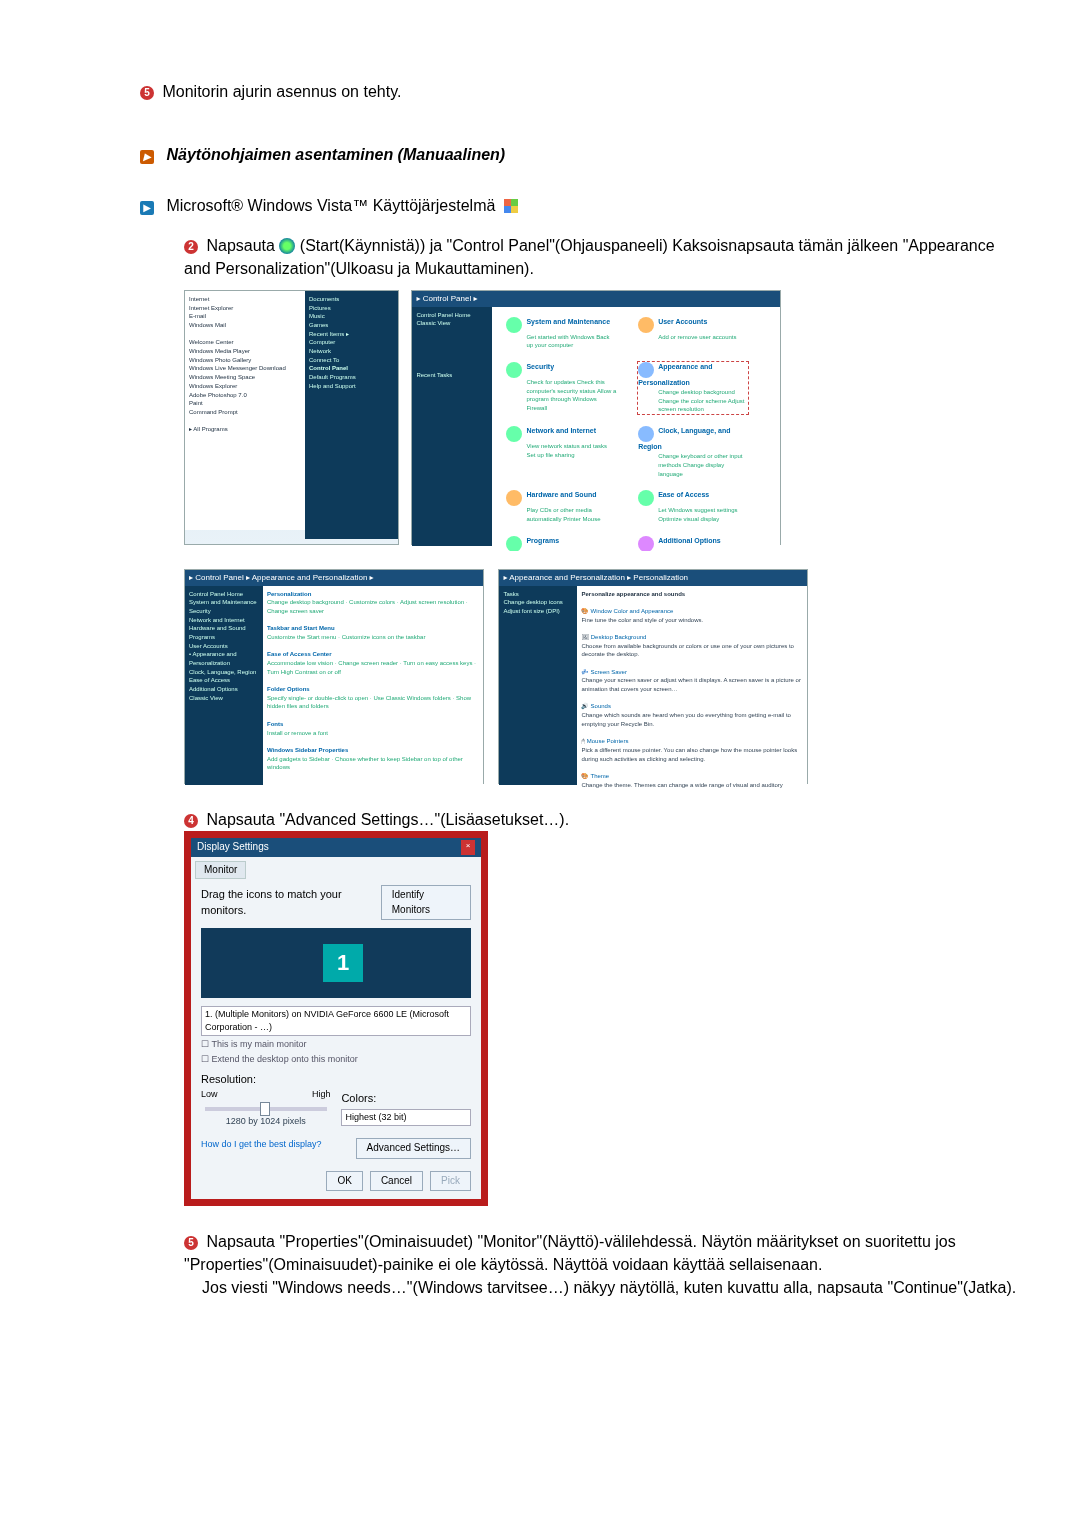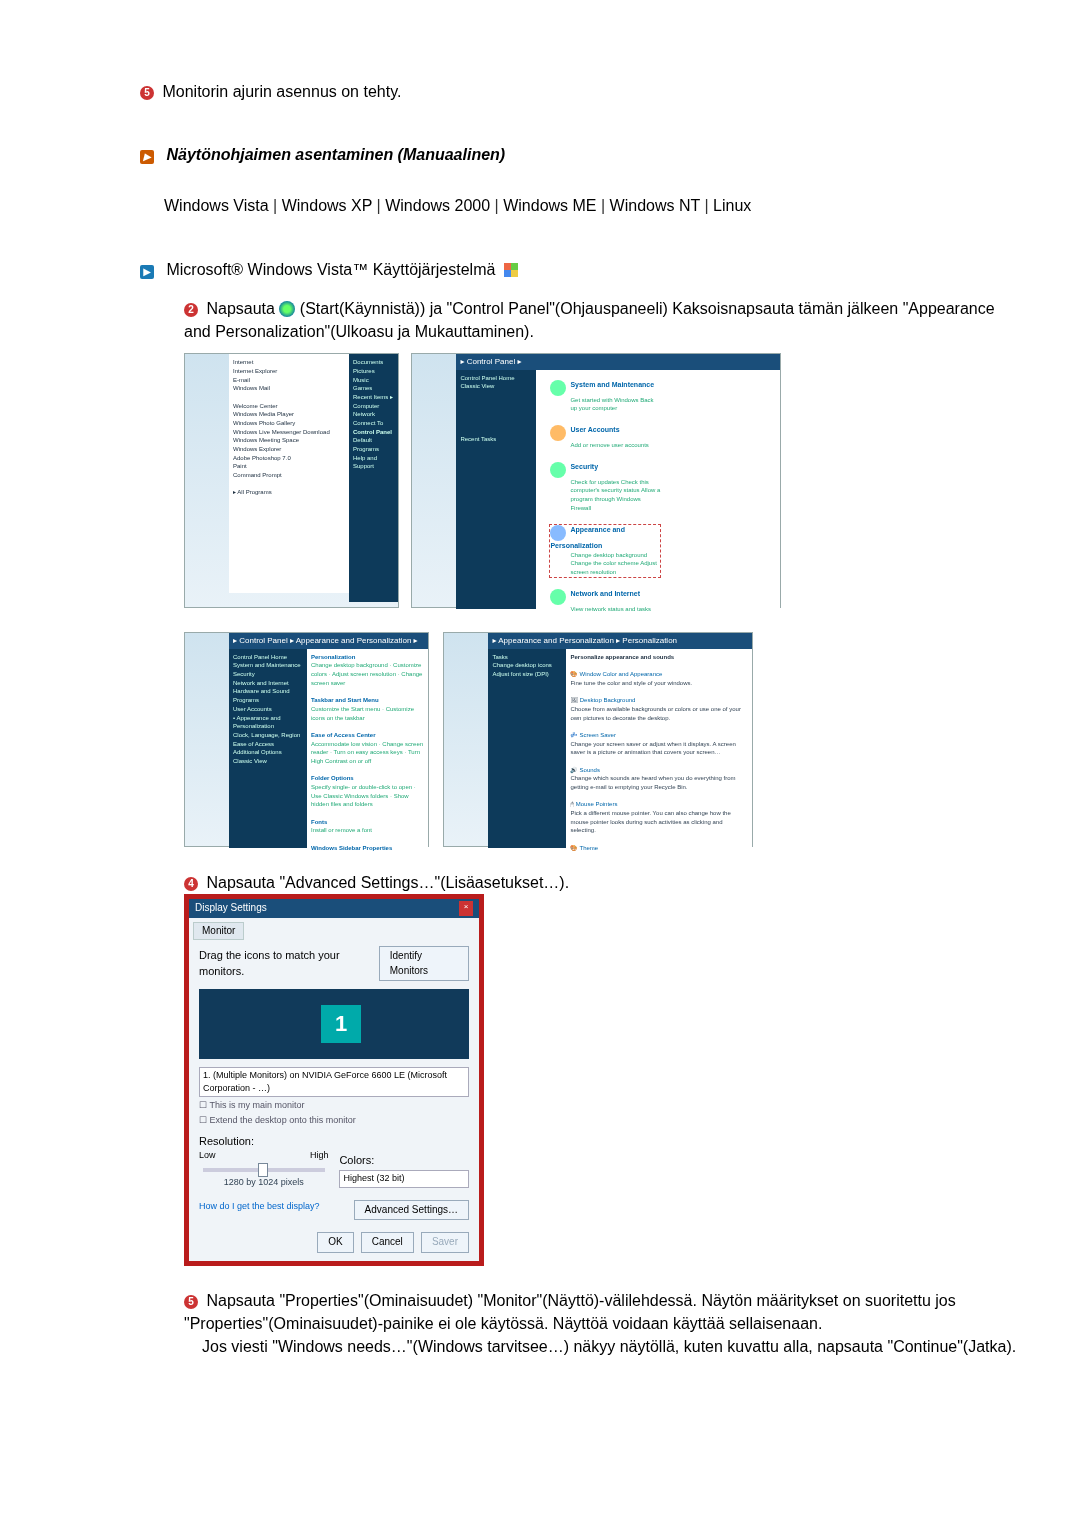--- a/index.html
+++ b/index.html
@@ -54,21 +54,21 @@
     line-height:14px;
     text-align:center;
     margin-right:8px;
     border-radius:2px;
   }
   .section-title { font-weight:bold; }
   .oslinks span { color:#0066cc; }
   .oslinks .sep { color:#333; }
   .indent { margin-left:44px; }
   .screenshots-row { margin:10px 0 24px 44px; }
-  .screenshots-row img, .screenshots-row .mock { display:inline-block; vertical-align:top;padding-left:44px; }
+  .screenshots-row img, .screenshots-row .mock { display:inline-block; vertical-align:top; }
 
   
   .mock {
     border: 1px solid #9aa;
     background: linear-gradient(#cfe3ef, #e9f2f8);
     display:inline-block;
     box-sizing:border-box;
   }
   .mock .titlebar {
     background:#1a4e7a;
@@ -96,21 +96,21 @@
   .cp-tile { display:inline-block; width:110px; font-size:7px; color:#0066aa; margin:6px 10px; vertical-align:top;}
   .cp-tile .ci { width:16px;height:16px;border-radius:8px;background:#6fa;display:inline-block;vertical-align:top;margin-right:4px;}
   .cp-tile.b .ci{background:#8bf;}
   .cp-tile.o .ci{background:#fb6;}
   .cp-tile.p .ci{background:#d8f;}
   .cp-tile .sub{color:#2a7;font-size:6px;display:block;margin-left:20px;}
 
   
   .dlg {
     width: 290px;
-    border: 5px solid #b91c1c;
+    border: 7px solid #b91c1c;
     background: #f0f4f8;
     font-size: 11px;
     margin-left:44px;
   }
   .dlg .topbar{background:#1a4e7a;color:#fff;font-size:10px;padding:2px 6px;display:flex;justify-content:space-between;}
   .dlg .topbar .x{background:#c33;color:#fff;width:14px;text-align:center;font-size:8px;}
   .dlg .tab{background:#e0e8ef;border:1px solid #bcc;display:inline-block;padding:1px 8px;font-size:10px;margin:4px 0 0 4px;}
   .dlg .inner{padding:6px 10px;}
   .dlg .preview{background:#113a5a;height:70px;margin:8px 0;position:relative;}
   .dlg .preview .mon{background:#0aa;color:#fff;font-weight:bold;font-size:22px;width:40px;height:38px;line-height:38px;text-align:center;position:absolute;left:122px;top:16px;}
@@ -145,33 +145,20 @@
     <span>Monitorin ajurin asennus on tehty.</span>
   </div>
 
   
   <div style="margin-bottom:28px;font-style:italic;">
     <span class="arrow-box">▶</span>
     <span class="section-title">Näytönohjaimen asentaminen (Manuaalinen)</span>
   </div>
 
   
-  <div class="oslinks" style="margin-left:24px; margin-bottom:40px;">
-    <a>Windows Vista</a>
-    <span class="sep"> | </span>
-    <a>Windows XP</a>
-    <span class="sep"> | </span>
-    <a>Windows 2000</a>
-    <span class="sep"> | </span>
-    <a>Windows ME</a>
-    <span class="sep"> | </span>
-    <a>Windows NT</a>
-    <span class="sep"> | </span>
-    <a>Linux</a>
-  </div>
 
   
   <div style="margin-bottom:16px;">
     <span class="play-box">▶</span>
     <span>Microsoft® Windows Vista™ Käyttöjärjestelmä</span>
     <span class="vista-flag"><span class="r"></span><span class="g"></span><span class="b"></span><span class="y"></span></span>
   </div>
 
   
 
@@ -218,21 +205,21 @@
         <span class="cp-tile"><span class="ci"></span><b>Programs</b></span>
         <span class="cp-tile p"><span class="ci"></span><b>Additional Options</b></span>
       </div>
     </div>
   </div>
 
   
 
   
   <div class="screenshots-row">
-    <div class="mock" style="width:245px;height:215px;margin-right:10px;">
+    <div class="mock" style="width:300px;height:215px;margin-right:10px;">
       <div class="titlebar">▸ Control Panel ▸ Appearance and Personalization ▸</div>
       <div class="sidebar" style="width:78px;">Control Panel Home<br>System and Maintenance<br>Security<br>Network and Internet<br>Hardware and Sound<br>Programs<br>User Accounts<br>• Appearance and Personalization<br>Clock, Language, Region<br>Ease of Access<br>Additional Options<br>Classic View</div>
       <div class="body" style="background:#fff;height:197px;">
         <b style="color:#06a;">Personalization</b><br><span style="color:#2a7;">Change desktop background · Customize colors · Adjust screen resolution · Change screen saver</span><br><br>
         <b style="color:#06a;">Taskbar and Start Menu</b><br><span style="color:#2a7;">Customize the Start menu · Customize icons on the taskbar</span><br><br>
         <b style="color:#06a;">Ease of Access Center</b><br><span style="color:#2a7;">Accommodate low vision · Change screen reader · Turn on easy access keys · Turn High Contrast on or off</span><br><br>
         <b style="color:#06a;">Folder Options</b><br><span style="color:#2a7;">Specify single- or double-click to open · Use Classic Windows folders · Show hidden files and folders</span><br><br>
         <b style="color:#06a;">Fonts</b><br><span style="color:#2a7;">Install or remove a font</span><br><br>
         <b style="color:#06a;">Windows Sidebar Properties</b><br><span style="color:#2a7;">Add gadgets to Sidebar · Choose whether to keep Sidebar on top of other windows</span>
       </div>
@@ -295,21 +282,21 @@
         </div>
       </div>
       <div style="margin-top:10px;display:flex;justify-content:space-between;align-items:flex-start;">
         <a class="link-s">How do I get the best display?</a>
         <span class="btn">Advanced Settings…</span>
       </div>
     </div>
     <div class="btnrow">
       <span class="btn">OK</span>
       <span class="btn">Cancel</span>
-      <span class="btn" style="color:#9ab;">Saver</span>
+      <span class="btn" style="color:#9ab;">Pick</span>
     </div>
   </div>
 
   <br>
 
   
   <div class="indent">
     <span class="red-num">5</span>
     <span>Napsauta "Properties"(Ominaisuudet) "Monitor"(Näyttö)-välilehdessä. Näytön määritykset on suoritettu jos "Properties"(Ominaisuudet)-painike ei ole käytössä. Näyttöä voidaan käyttää sellaisenaan.</span><br>
     <span style="margin-left:18px;display:inline-block;">Jos viesti "Windows needs…"(Windows tarvitsee…) näkyy näytöllä, kuten kuvattu alla, napsauta "Continue"(Jatka).</span>

